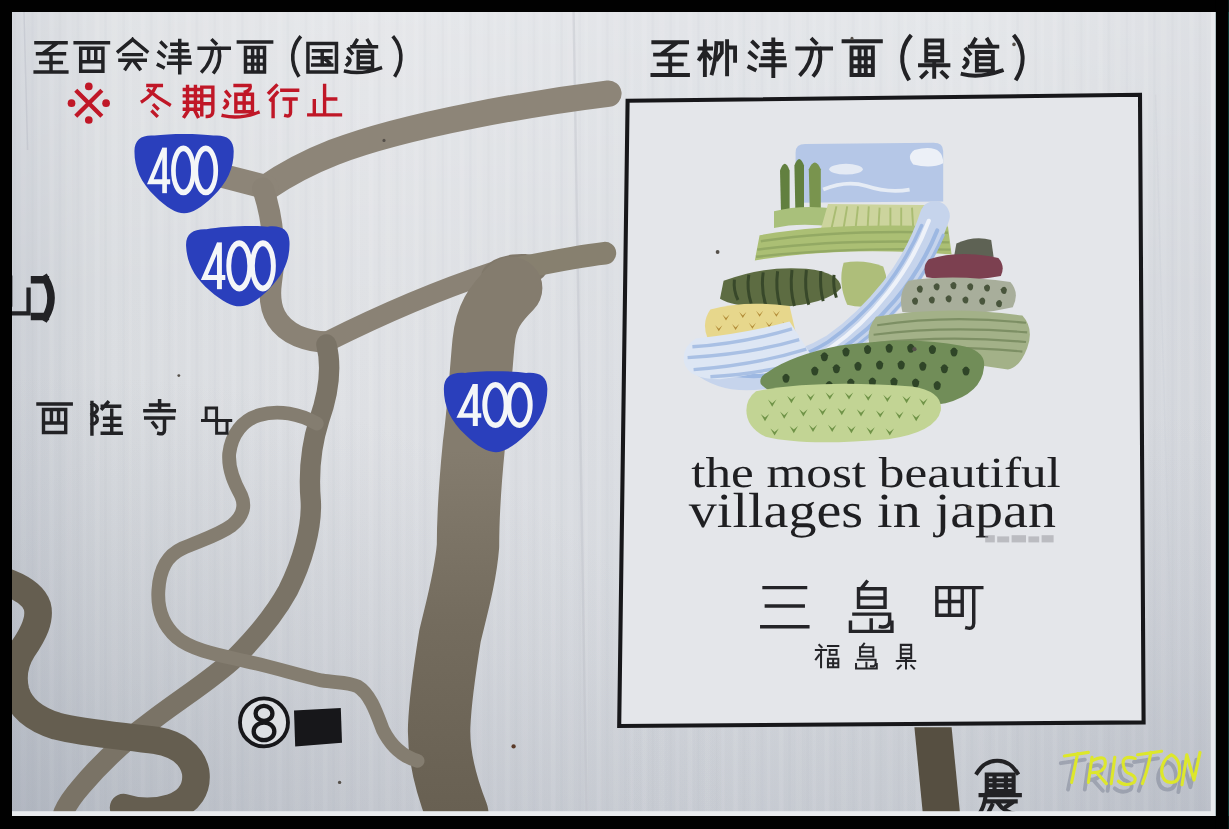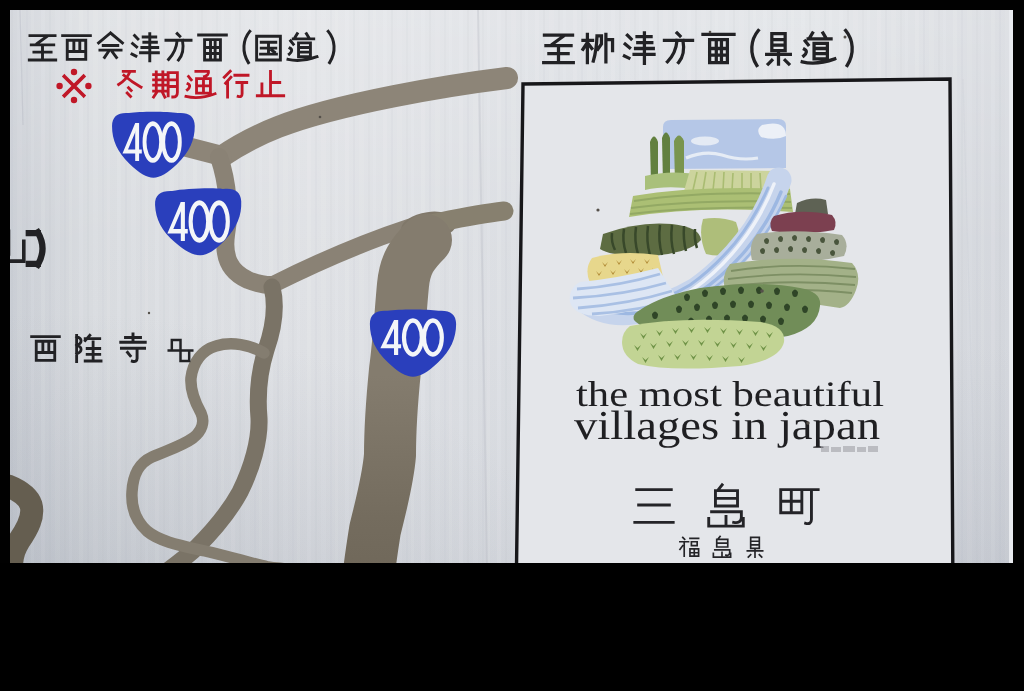--- a/index.html
+++ b/index.html
@@ -1,16 +1,16 @@
 <!DOCTYPE html>
 <html><head>
 <meta charset="utf-8">
 <style>
   html,body{margin:0;padding:0;background:#000;}
-  #stage{position:relative;width:1024px;height:563px;background:#14b8a6;overflow:hidden;font-family:"Liberation Sans",sans-serif;}
+  #stage{position:relative;width:1024px;height:691px;background:#14b8a6;overflow:hidden;font-family:"Liberation Sans",sans-serif;}
   text{text-rendering:geometricPrecision;}
 </style>
 </head>
 <body>
 <div id="stage">
 <svg width="1024" height="691" viewBox="0 0 1024 691" xmlns="http://www.w3.org/2000/svg">
 <defs>
   <linearGradient id="bgGrad" x1="0" y1="0" x2="1" y2="0">
     <stop offset="0" stop-color="#c8ccd3"></stop>
     <stop offset="0.08" stop-color="#d7dade"></stop>

